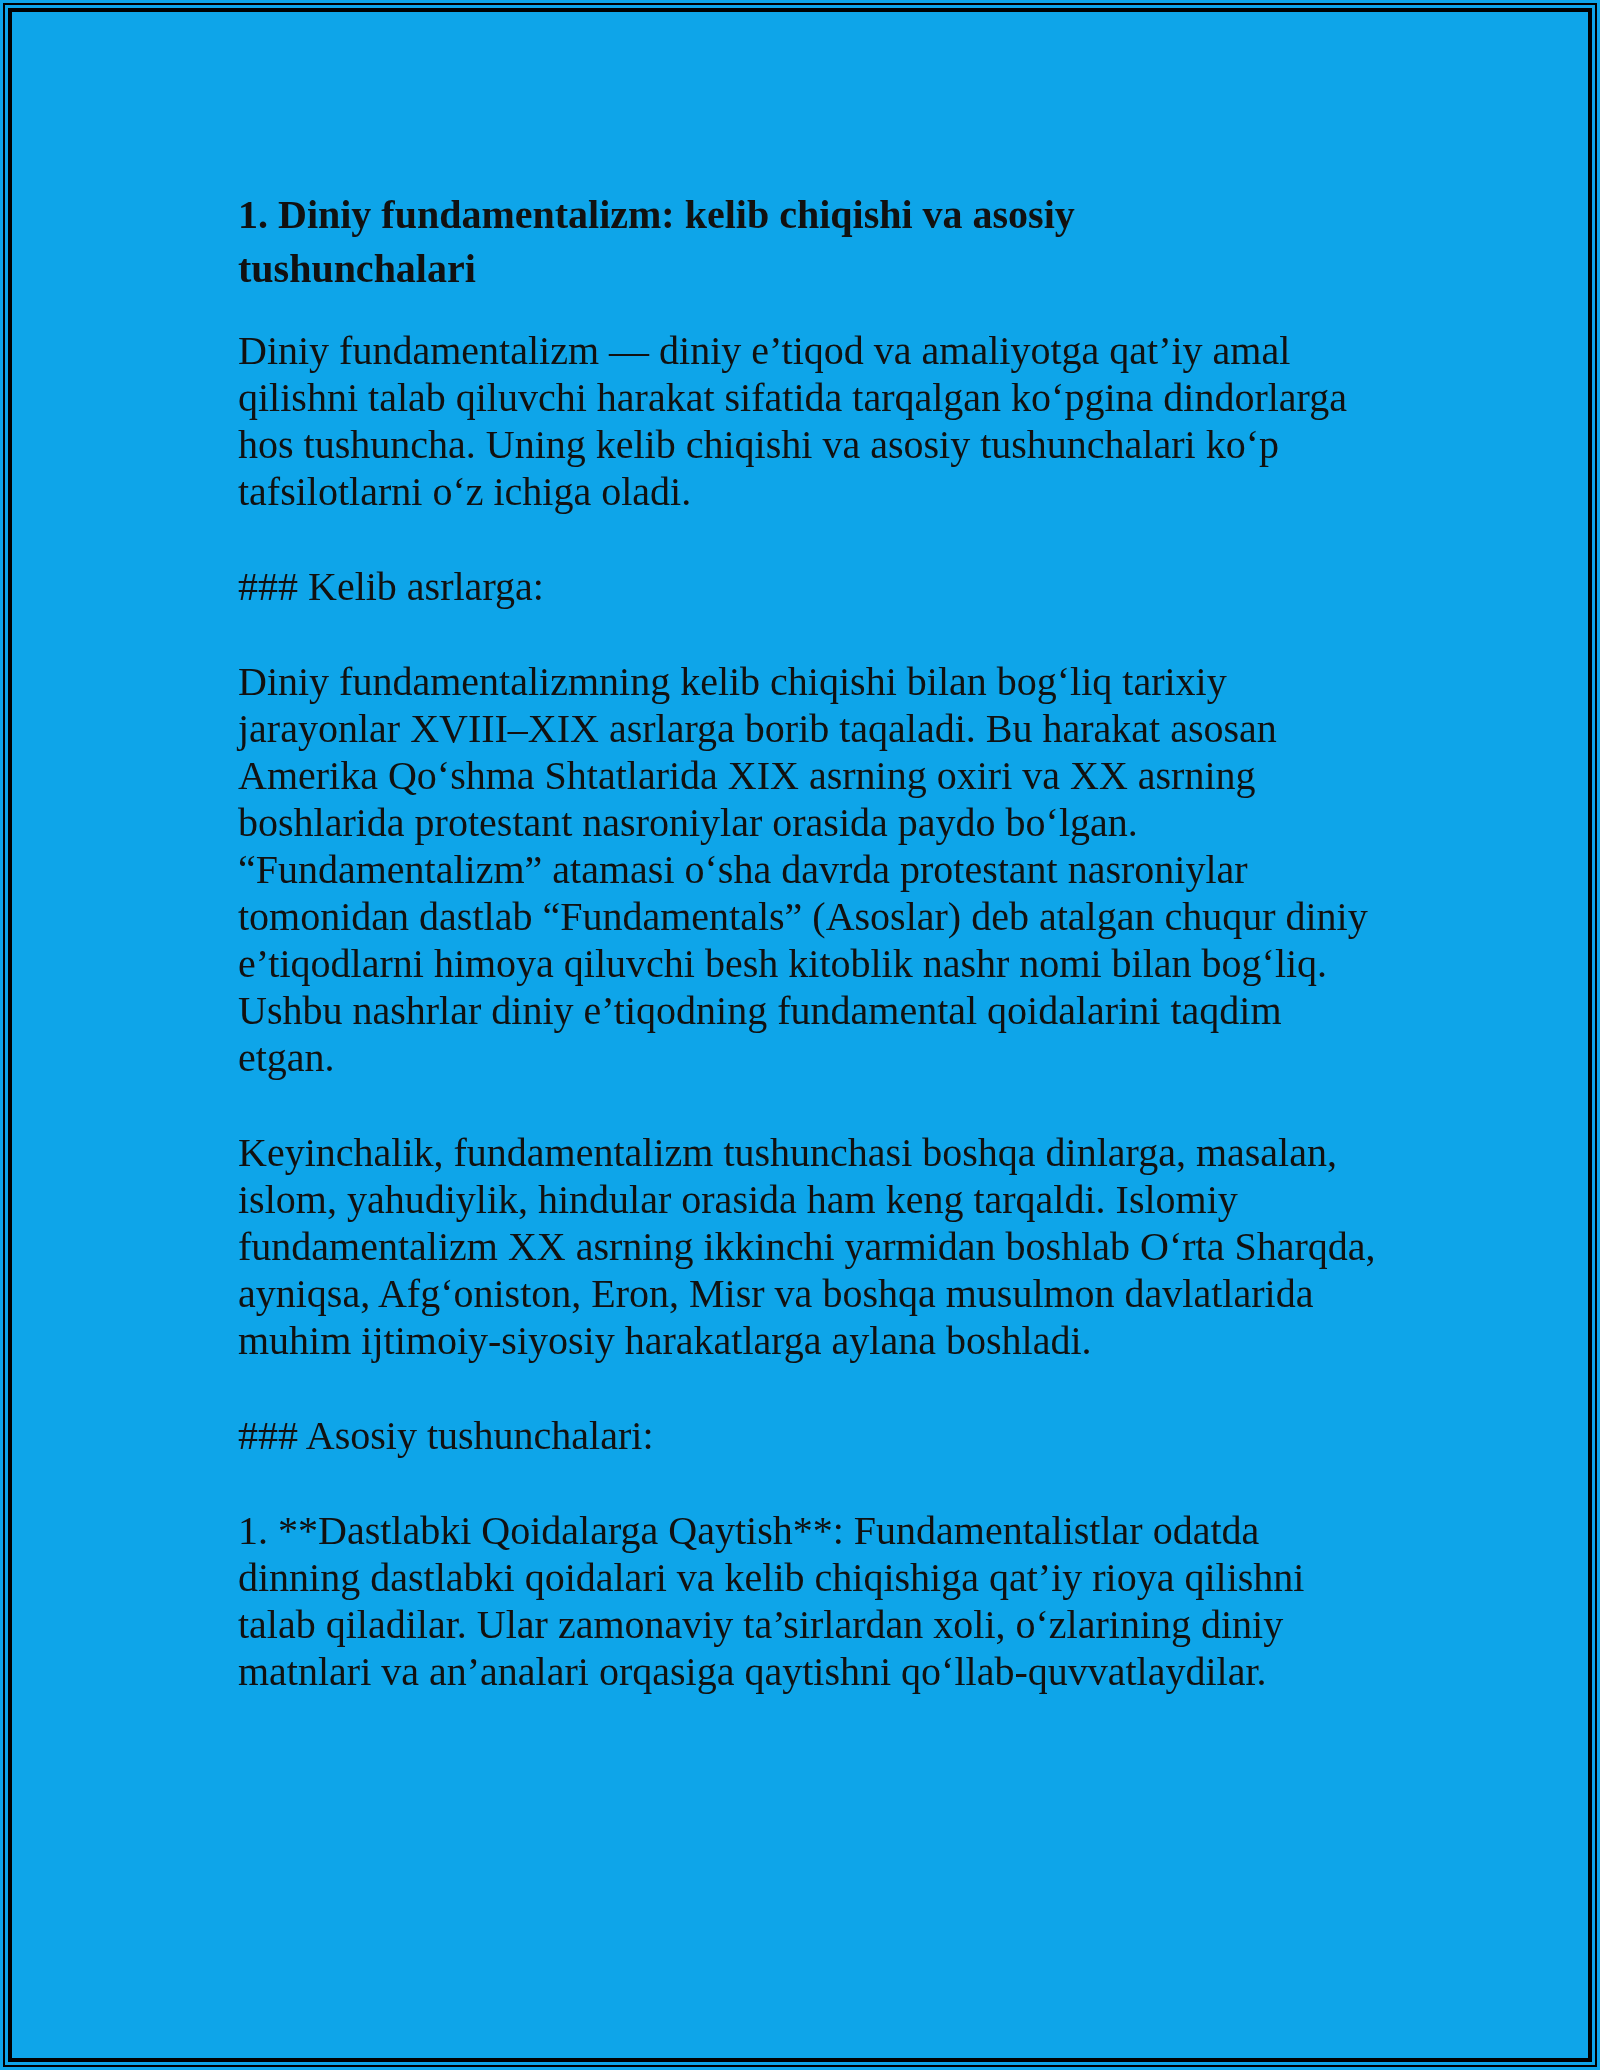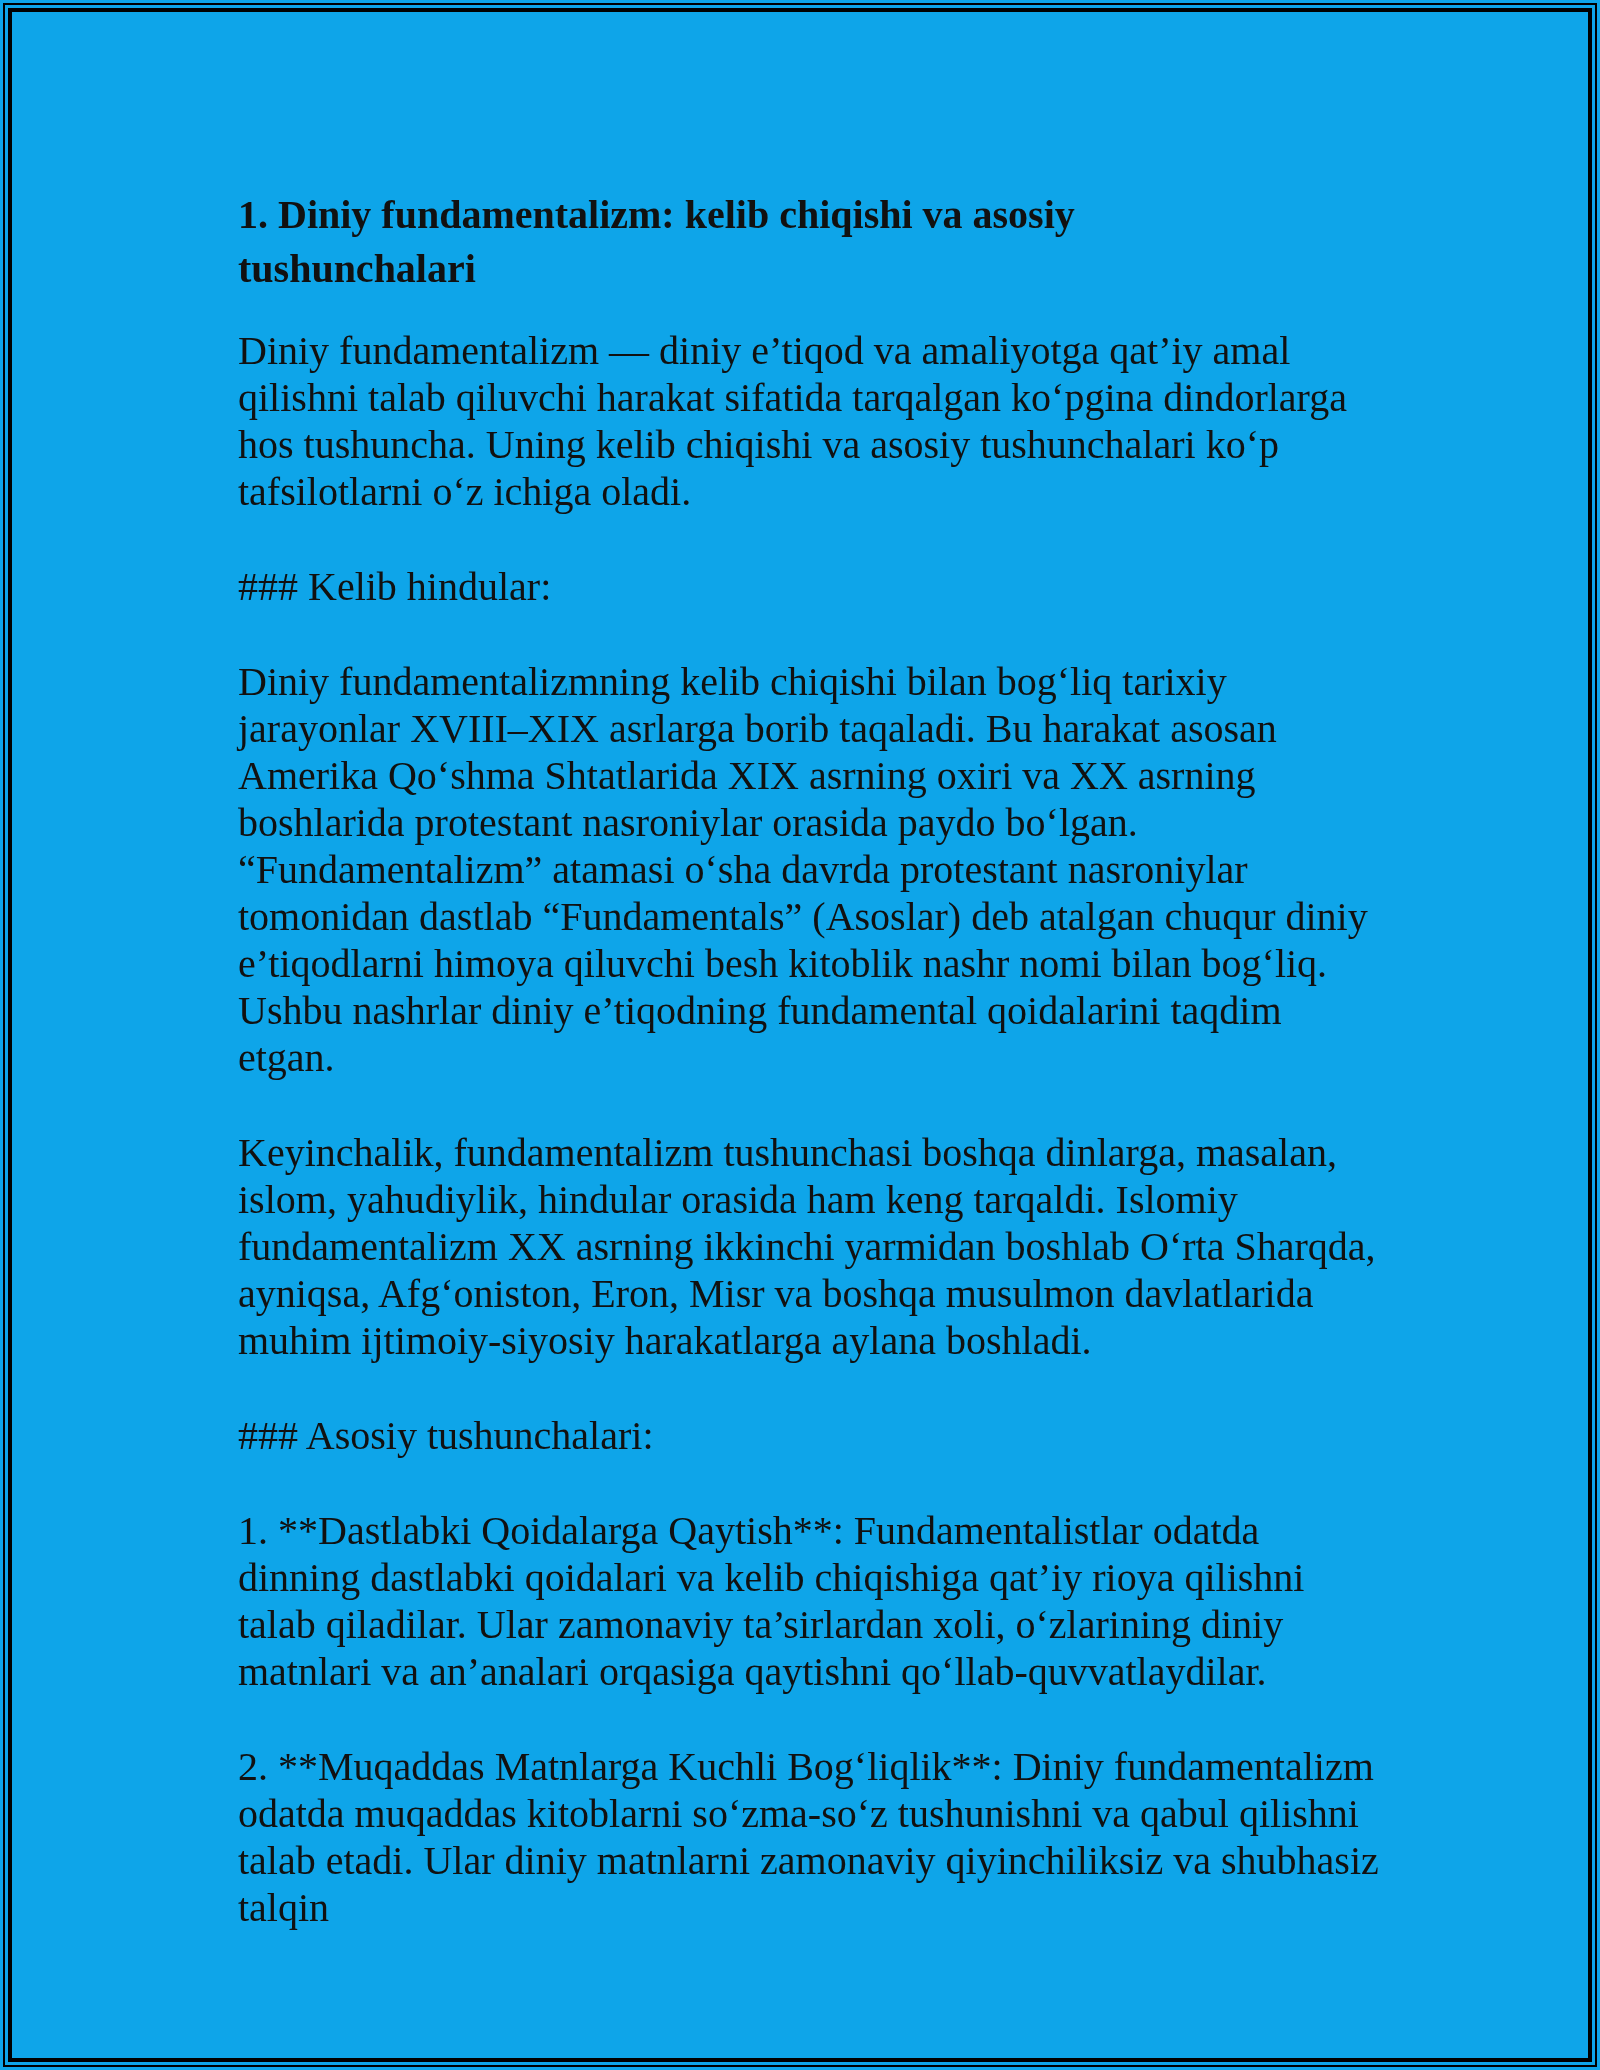--- a/index.html
+++ b/index.html
@@ -54,28 +54,27 @@
 
 <div class="sheet">
   <div class="frame-outer">
     <div class="frame-inner">
       <div class="content">
 
         <h1 class="doc-title">1. Diniy fundamentalizm: kelib chiqishi va asosiy tushunchalari</h1>
 
         <p class="doc-block">Diniy fundamentalizm — diniy e’tiqod va amaliyotga qat’iy amal qilishni talab qiluvchi harakat sifatida tarqalgan ko‘pgina dindorlarga hos tushuncha. Uning kelib chiqishi va asosiy tushunchalari ko‘p tafsilotlarni o‘z ichiga oladi.</p>
 
-        <p class="doc-block">### Kelib hindular:</p>
+        <p class="doc-block">### Kelib asrlarga:</p>
 
         <p class="doc-block">Diniy fundamentalizmning kelib chiqishi bilan bog‘liq tarixiy jarayonlar XVIII–XIX asrlarga borib taqaladi. Bu harakat asosan Amerika Qo‘shma Shtatlarida XIX asrning oxiri va XX asrning boshlarida protestant nasroniylar orasida paydo bo‘lgan. “Fundamentalizm” atamasi o‘sha davrda protestant nasroniylar tomonidan dastlab “Fundamentals” (Asoslar) deb atalgan chuqur diniy e’tiqodlarni himoya qiluvchi besh kitoblik nashr nomi bilan bog‘liq. Ushbu nashrlar diniy e’tiqodning fundamental qoidalarini taqdim etgan.</p>
 
         <p class="doc-block">Keyinchalik, fundamentalizm tushunchasi boshqa dinlarga, masalan, islom, yahudiylik, hindular orasida ham keng tarqaldi. Islomiy fundamentalizm XX asrning ikkinchi yarmidan boshlab O‘rta Sharqda, ayniqsa, Afg‘oniston, Eron, Misr va boshqa musulmon davlatlarida muhim ijtimoiy-siyosiy harakatlarga aylana boshladi.</p>
 
         <p class="doc-block">### Asosiy tushunchalari:</p>
 
         <p class="doc-block">1. **Dastlabki Qoidalarga Qaytish**: Fundamentalistlar odatda dinning dastlabki qoidalari va kelib chiqishiga qat’iy rioya qilishni talab qiladilar. Ular zamonaviy ta’sirlardan xoli, o‘zlarining diniy matnlari va an’analari orqasiga qaytishni qo‘llab-quvvatlaydilar.</p>
 
-        <p class="doc-block">2. **Muqaddas Matnlarga Kuchli Bog‘liqlik**: Diniy fundamentalizm odatda muqaddas kitoblarni so‘zma-so‘z tushunishni va qabul qilishni talab etadi. Ular diniy matnlarni zamonaviy qiyinchiliksiz va shubhasiz talqin</p>
 
       </div>
     </div>
   </div>
 </div>
 
 </body></html>

